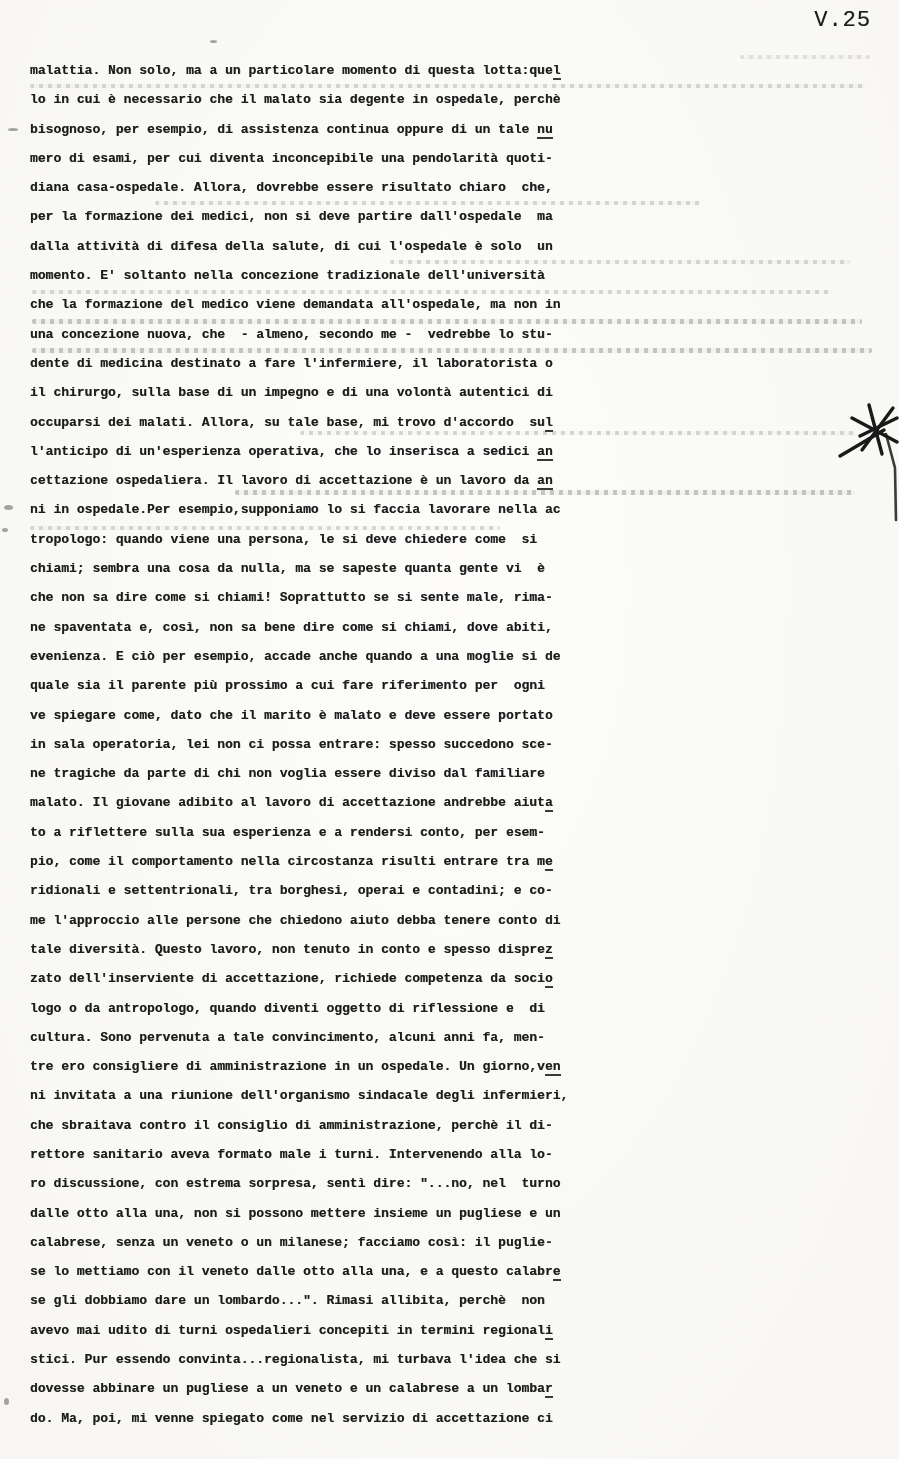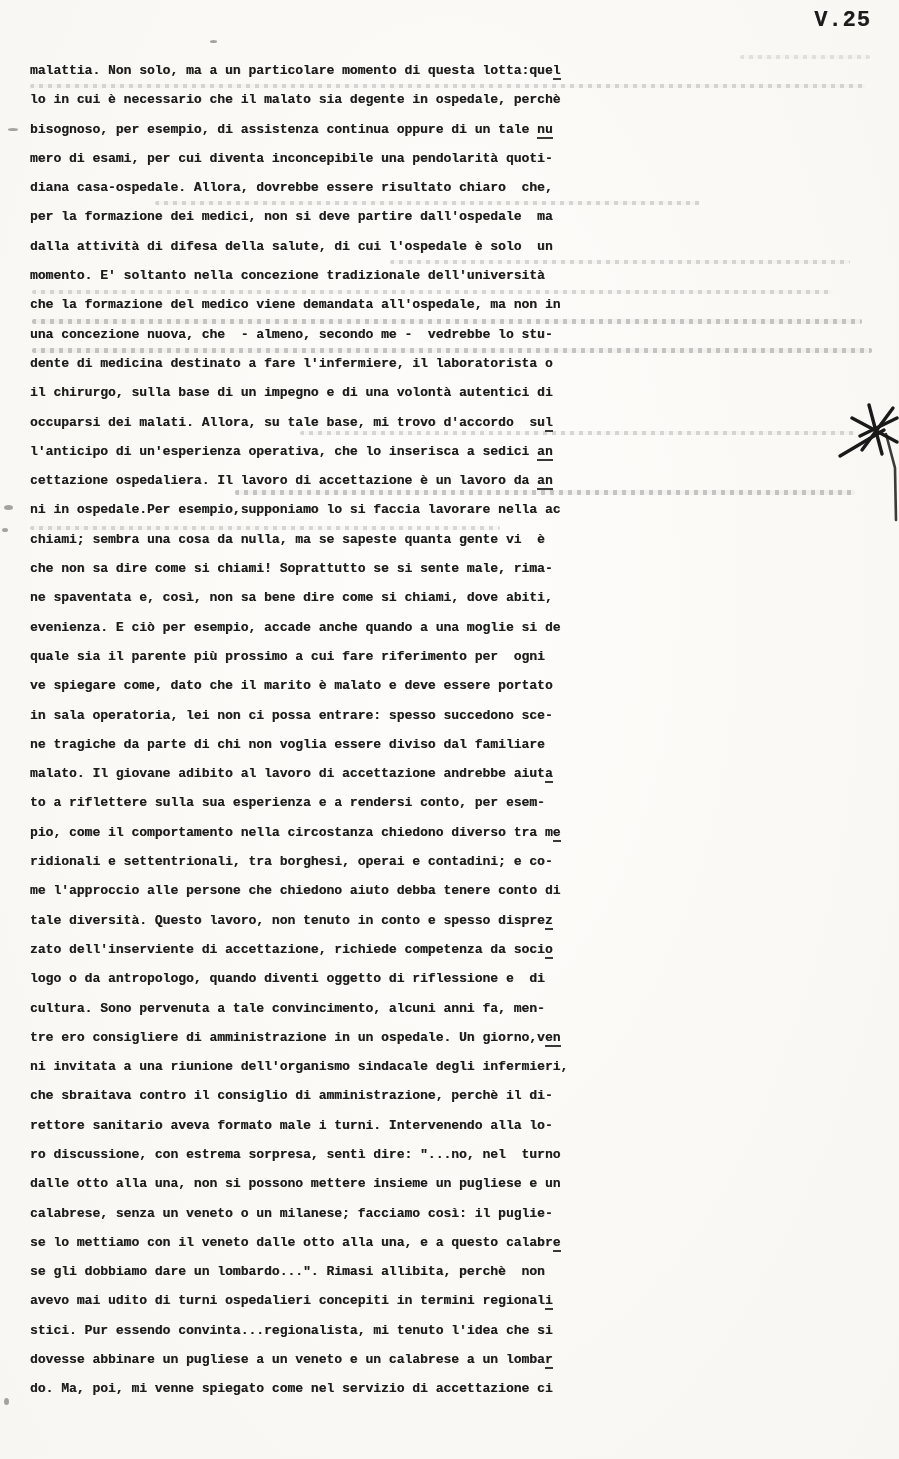--- a/index.html
+++ b/index.html
@@ -11,21 +11,21 @@
       radial-gradient(ellipse at 50% 40%, rgba(255,255,255,0.5), rgba(0,0,0,0.015)),
       #fbfaf6;
     font-family: "Liberation Mono", "DejaVu Sans Mono", monospace;
     color: #1c1c1c;
   }
 
   .page-number {
     position: absolute;
     top: 8px; right: 28px;
     font-size: 22px;
-    font-weight: 700;
+    font-weight: 400;
     letter-spacing: 1px;
     text-shadow: 0.4px 0.4px 0.5px rgba(20,20,20,0.5);
   }
 
   .text-block {
     position: absolute;
     left: 30px; top: 56px;
     width: 860px;
   }
   .line {
@@ -98,20 +98,21 @@
   <div class="line"><span class="t">il chirurgo, sulla base di un impegno e di una volontà autentici di</span></div>
 
   <div class="line"><span class="t">occuparsi dei malati. Allora, su tale base, mi trovo d'accordo  su</span><span class="u">l</span></div>
 
   <div class="line"><span class="t">l'anticipo di un'esperienza operativa, che lo inserisca a sedici </span><span class="u">an</span></div>
 
   <div class="line"><span class="t">cettazione ospedaliera. Il lavoro di accettazione è un lavoro da </span><span class="u">an</span></div>
 
   <div class="line"><span class="t">ni in ospedale.Per esempio,supponiamo lo si faccia lavorare nella ac</span></div>
 
+  <div class="line"><span class="t">tropologo: quando viene una persona, le si deve chiedere come  si</span></div>
 
   <div class="line"><span class="t">chiami; sembra una cosa da nulla, ma se sapeste quanta gente vi  è</span></div>
 
   <div class="line"><span class="t">che non sa dire come si chiami! Soprattutto se si sente male, rima-</span></div>
 
   <div class="line"><span class="t">ne spaventata e, così, non sa bene dire come si chiami, dove abiti,</span></div>
 
   <div class="line"><span class="t">evenienza. E ciò per esempio, accade anche quando a una moglie si de</span></div>
 
   <div class="line"><span class="t">quale sia il parente più prossimo a cui fare riferimento per  ogni</span></div>
@@ -119,21 +120,21 @@
   <div class="line"><span class="t">ve spiegare come, dato che il marito è malato e deve essere portato</span></div>
 
   <div class="line"><span class="t">in sala operatoria, lei non ci possa entrare: spesso succedono sce-</span></div>
 
   <div class="line"><span class="t">ne tragiche da parte di chi non voglia essere diviso dal familiare</span></div>
 
   <div class="line"><span class="t">malato. Il giovane adibito al lavoro di accettazione andrebbe aiut</span><span class="u">a</span></div>
 
   <div class="line"><span class="t">to a riflettere sulla sua esperienza e a rendersi conto, per esem-</span></div>
 
-  <div class="line"><span class="t">pio, come il comportamento nella circostanza chiedono diverso tra m</span><span class="u">e</span></div>
+  <div class="line"><span class="t">pio, come il comportamento nella circostanza risulti entrare tra m</span><span class="u">e</span></div>
 
   <div class="line"><span class="t">ridionali e settentrionali, tra borghesi, operai e contadini; e co-</span></div>
 
   <div class="line"><span class="t">me l'approccio alle persone che chiedono aiuto debba tenere conto di</span></div>
 
   <div class="line"><span class="t">tale diversità. Questo lavoro, non tenuto in conto e spesso dispre</span><span class="u">z</span></div>
 
   <div class="line"><span class="t">zato dell'inserviente di accettazione, richiede competenza da soci</span><span class="u">o</span></div>
 
   <div class="line"><span class="t">logo o da antropologo, quando diventi oggetto di riflessione e  di</span></div>
@@ -153,21 +154,21 @@
   <div class="line"><span class="t">dalle otto alla una, non si possono mettere insieme un pugliese e un</span></div>
 
   <div class="line"><span class="t">calabrese, senza un veneto o un milanese; facciamo così: il puglie-</span></div>
 
   <div class="line"><span class="t">se lo mettiamo con il veneto dalle otto alla una, e a questo calabr</span><span class="u">e</span></div>
 
   <div class="line"><span class="t">se gli dobbiamo dare un lombardo...". Rimasi allibita, perchè  non</span></div>
 
   <div class="line"><span class="t">avevo mai udito di turni ospedalieri concepiti in termini regional</span><span class="u">i</span></div>
 
-  <div class="line"><span class="t">stici. Pur essendo convinta...regionalista, mi tenuto l'idea che si</span></div>
+  <div class="line"><span class="t">stici. Pur essendo convinta...regionalista, mi turbava l'idea che si</span></div>
 
   <div class="line"><span class="t">dovesse abbinare un pugliese a un veneto e un calabrese a un lomba</span><span class="u">r</span></div>
 
   <div class="line"><span class="t">do. Ma, poi, mi venne spiegato come nel servizio di accettazione ci</span></div>
 </div>
 
 <svg class="margin-star" viewBox="0 0 61 130" xmlns="http://www.w3.org/2000/svg">
   <g stroke="#1a1a1a" stroke-width="3.4" stroke-linecap="round" fill="none">
     <path d="M 2 58 L 46 32"></path>
     <path d="M 31 7 L 44 56"></path>

